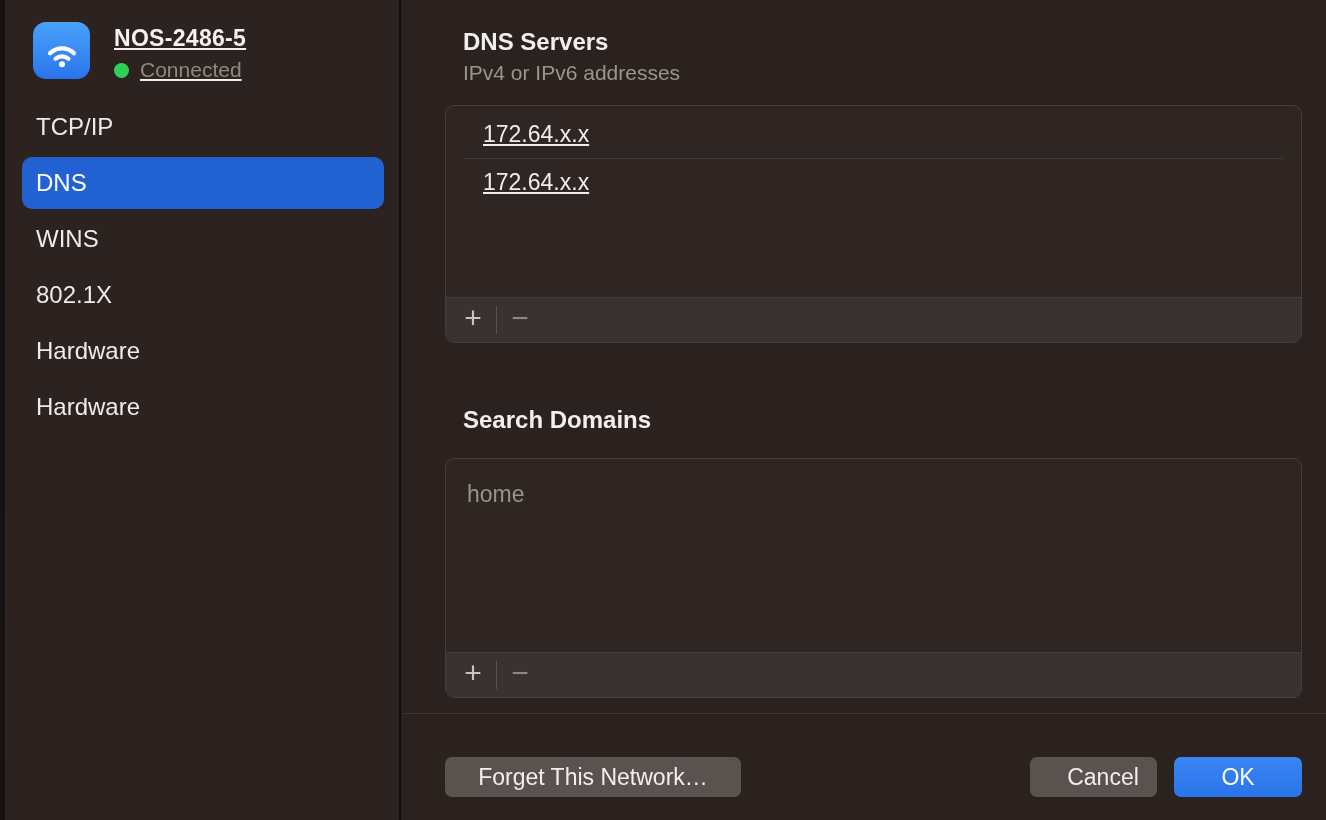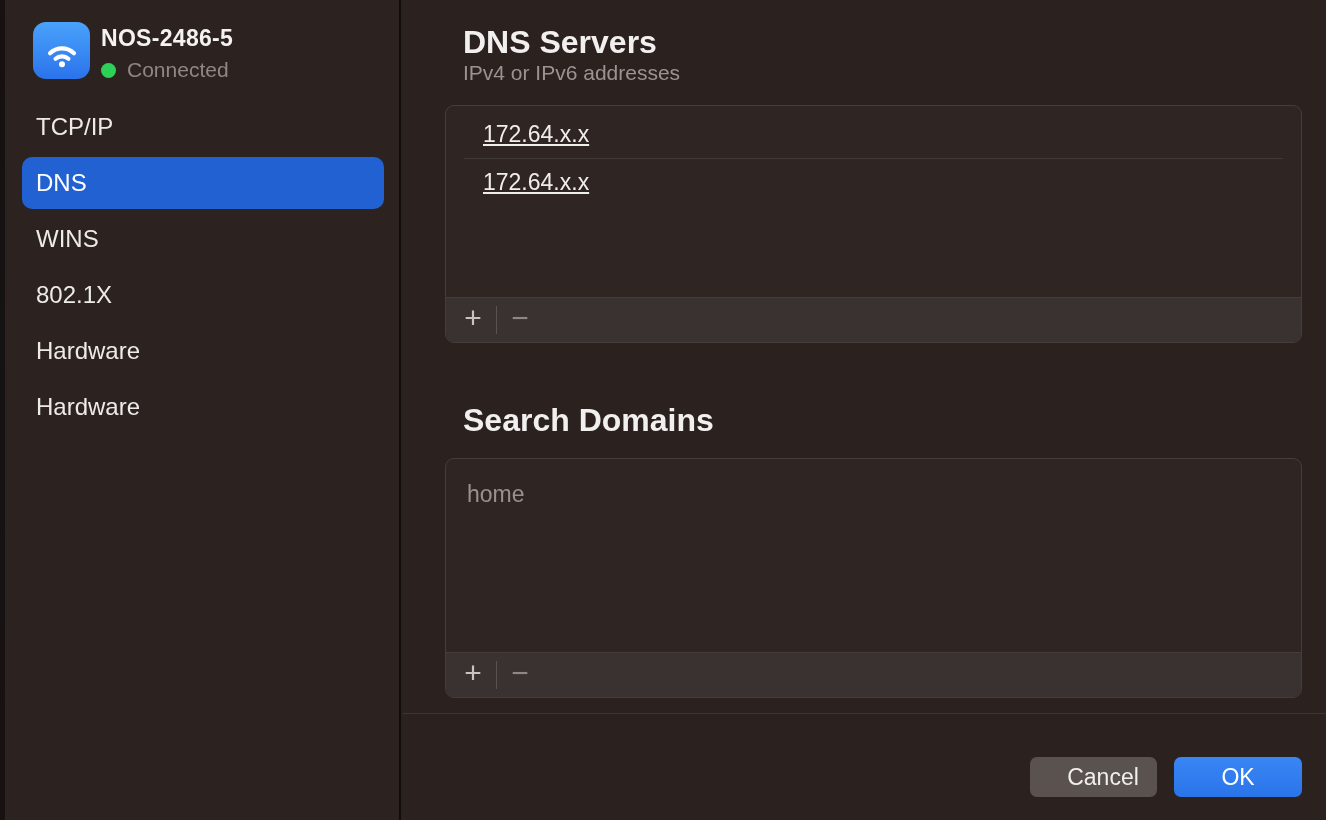--- a/index.html
+++ b/index.html
@@ -28,21 +28,21 @@
     border-right: 2px solid #100d0c;
   }
   .sb-header { position: absolute; left: 28px; top: 22px; display: flex; }
   .wifi-badge {
     width: 57px; height: 57px; border-radius: 13px;
     background: linear-gradient(180deg, #4aa2fb 0%, #2a73ec 100%);
     display: flex; align-items: center; justify-content: center;
     flex: 0 0 auto;
   }
   .wifi-badge svg { width: 46px; height: 46px; }
-  .sb-header-text { margin-left: 11px; padding-top: 2px; }
+  .sb-header-text { margin-left: 24px; padding-top: 2px; text-decoration: underline; }
   .network-name {
     font-size: 23px; font-weight: 700; letter-spacing: .3px; color: #f5f3f1;
     line-height: 28px;
   }
   .status-row { display: flex; align-items: center; margin-top: 6px; }
   .status-dot {
     width: 15px; height: 15px; border-radius: 50%;
     background: #2ed158; margin-right: 11px;
   }
   .status-text { font-size: 21px; color: #8e8882; }
@@ -53,21 +53,21 @@
     font-size: 24px; color: #edebe8; cursor: default;
   }
   .nav-item.selected {
     background: #2161d2;
     height: 52px; margin: 2px 0;
     font-weight: 500; color: #ffffff;
   }
   
   .main { position: absolute; left: 403px; top: 0; width: 923px; height: 100%; }
   .section-head { position: absolute; left: 60px; }
-  .section-title { font-size: 32px; font-weight: 700; color: #f2f0ee; line-height: 28px; }
+  .section-title { font-size: 24px; font-weight: 700; color: #f2f0ee; line-height: 28px; }
   .section-sub { font-size: 21px; color: #9b948e; margin-top: 5px; }
   .listbox {
     position: absolute; left: 42px; width: 857px;
     background: #2f2624;
     border: 1px solid #463d3a; border-radius: 9px;
     overflow: hidden;
   }
   .lb-row {
     height: 47px; display: flex; align-items: center;
     font-size: 23px; color: #efedeb;
@@ -178,18 +178,19 @@
       <div class="lb-footer">
         <div class="lb-btn add">+</div>
         <div class="lb-vsep"></div>
         <div class="lb-btn remove">−</div>
       </div>
     </div>
 
     <div class="bottom-sep"></div>
 
     <div class="footer-bar">
+      <button class="btn btn-gray btn-forget">Forget This Network…</button>
       <button class="btn btn-gray btn-cancel">Cancel</button>
       <button class="btn btn-ok">OK</button>
     </div>
 
   </div>
 </div>
 
 </body></html>

